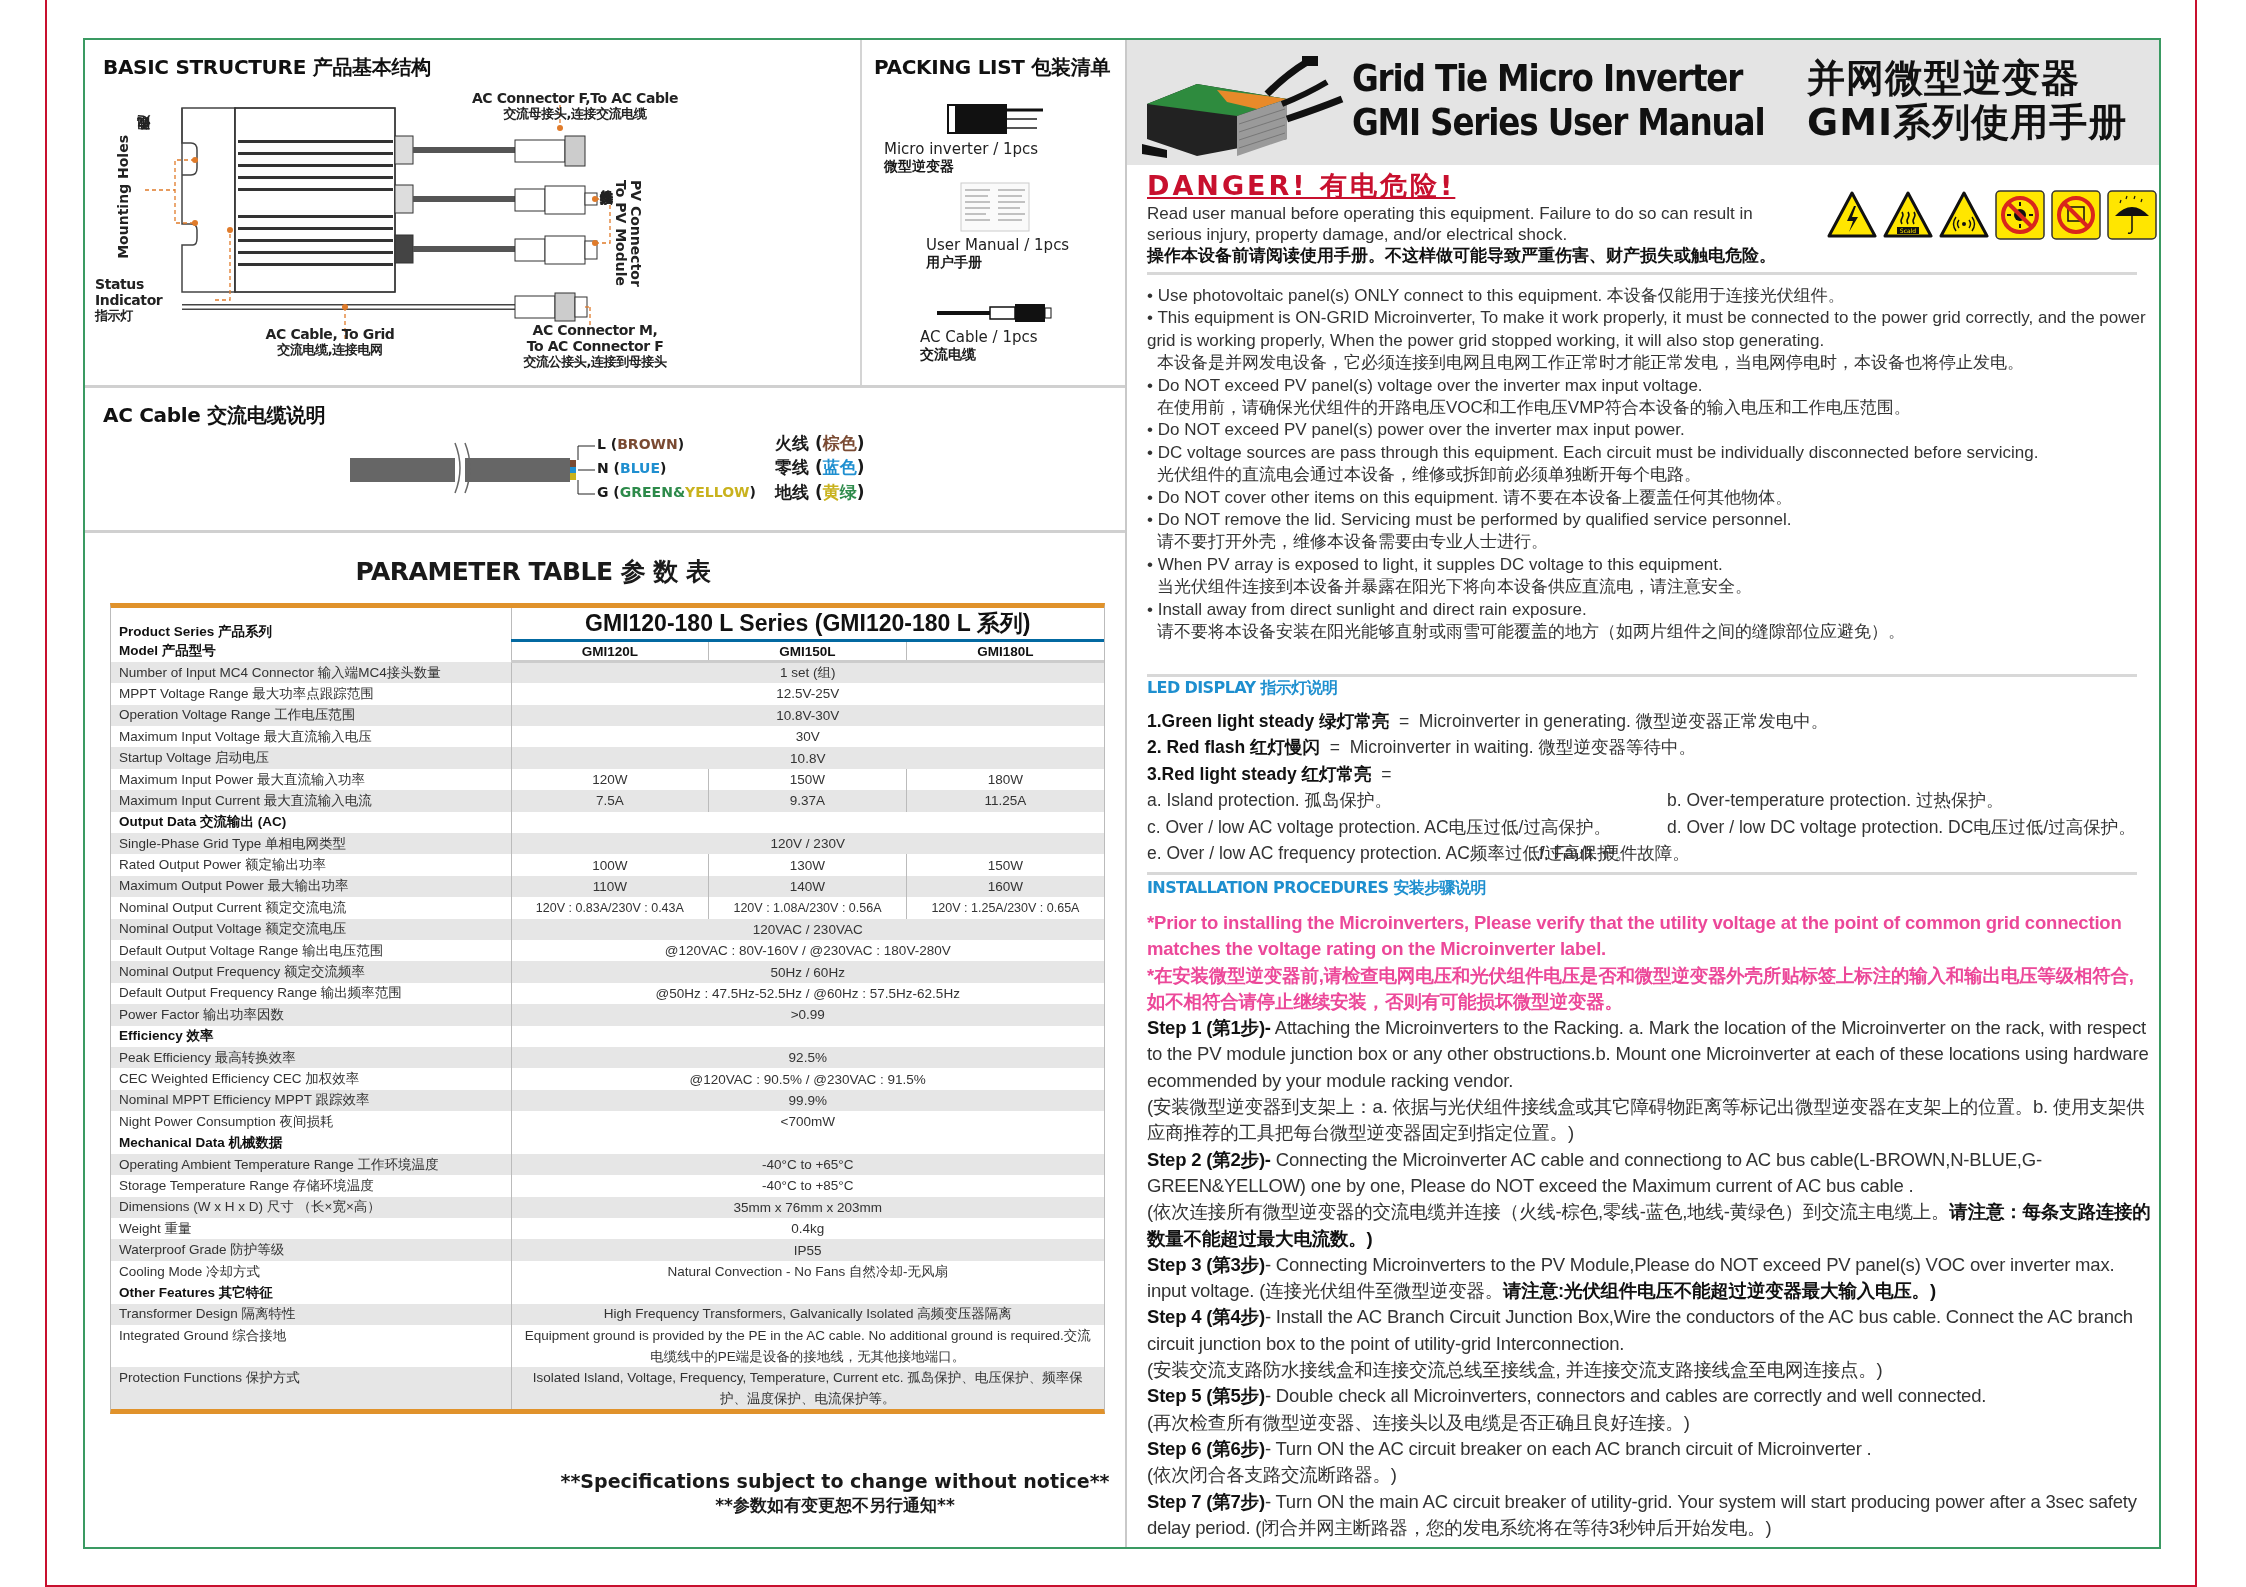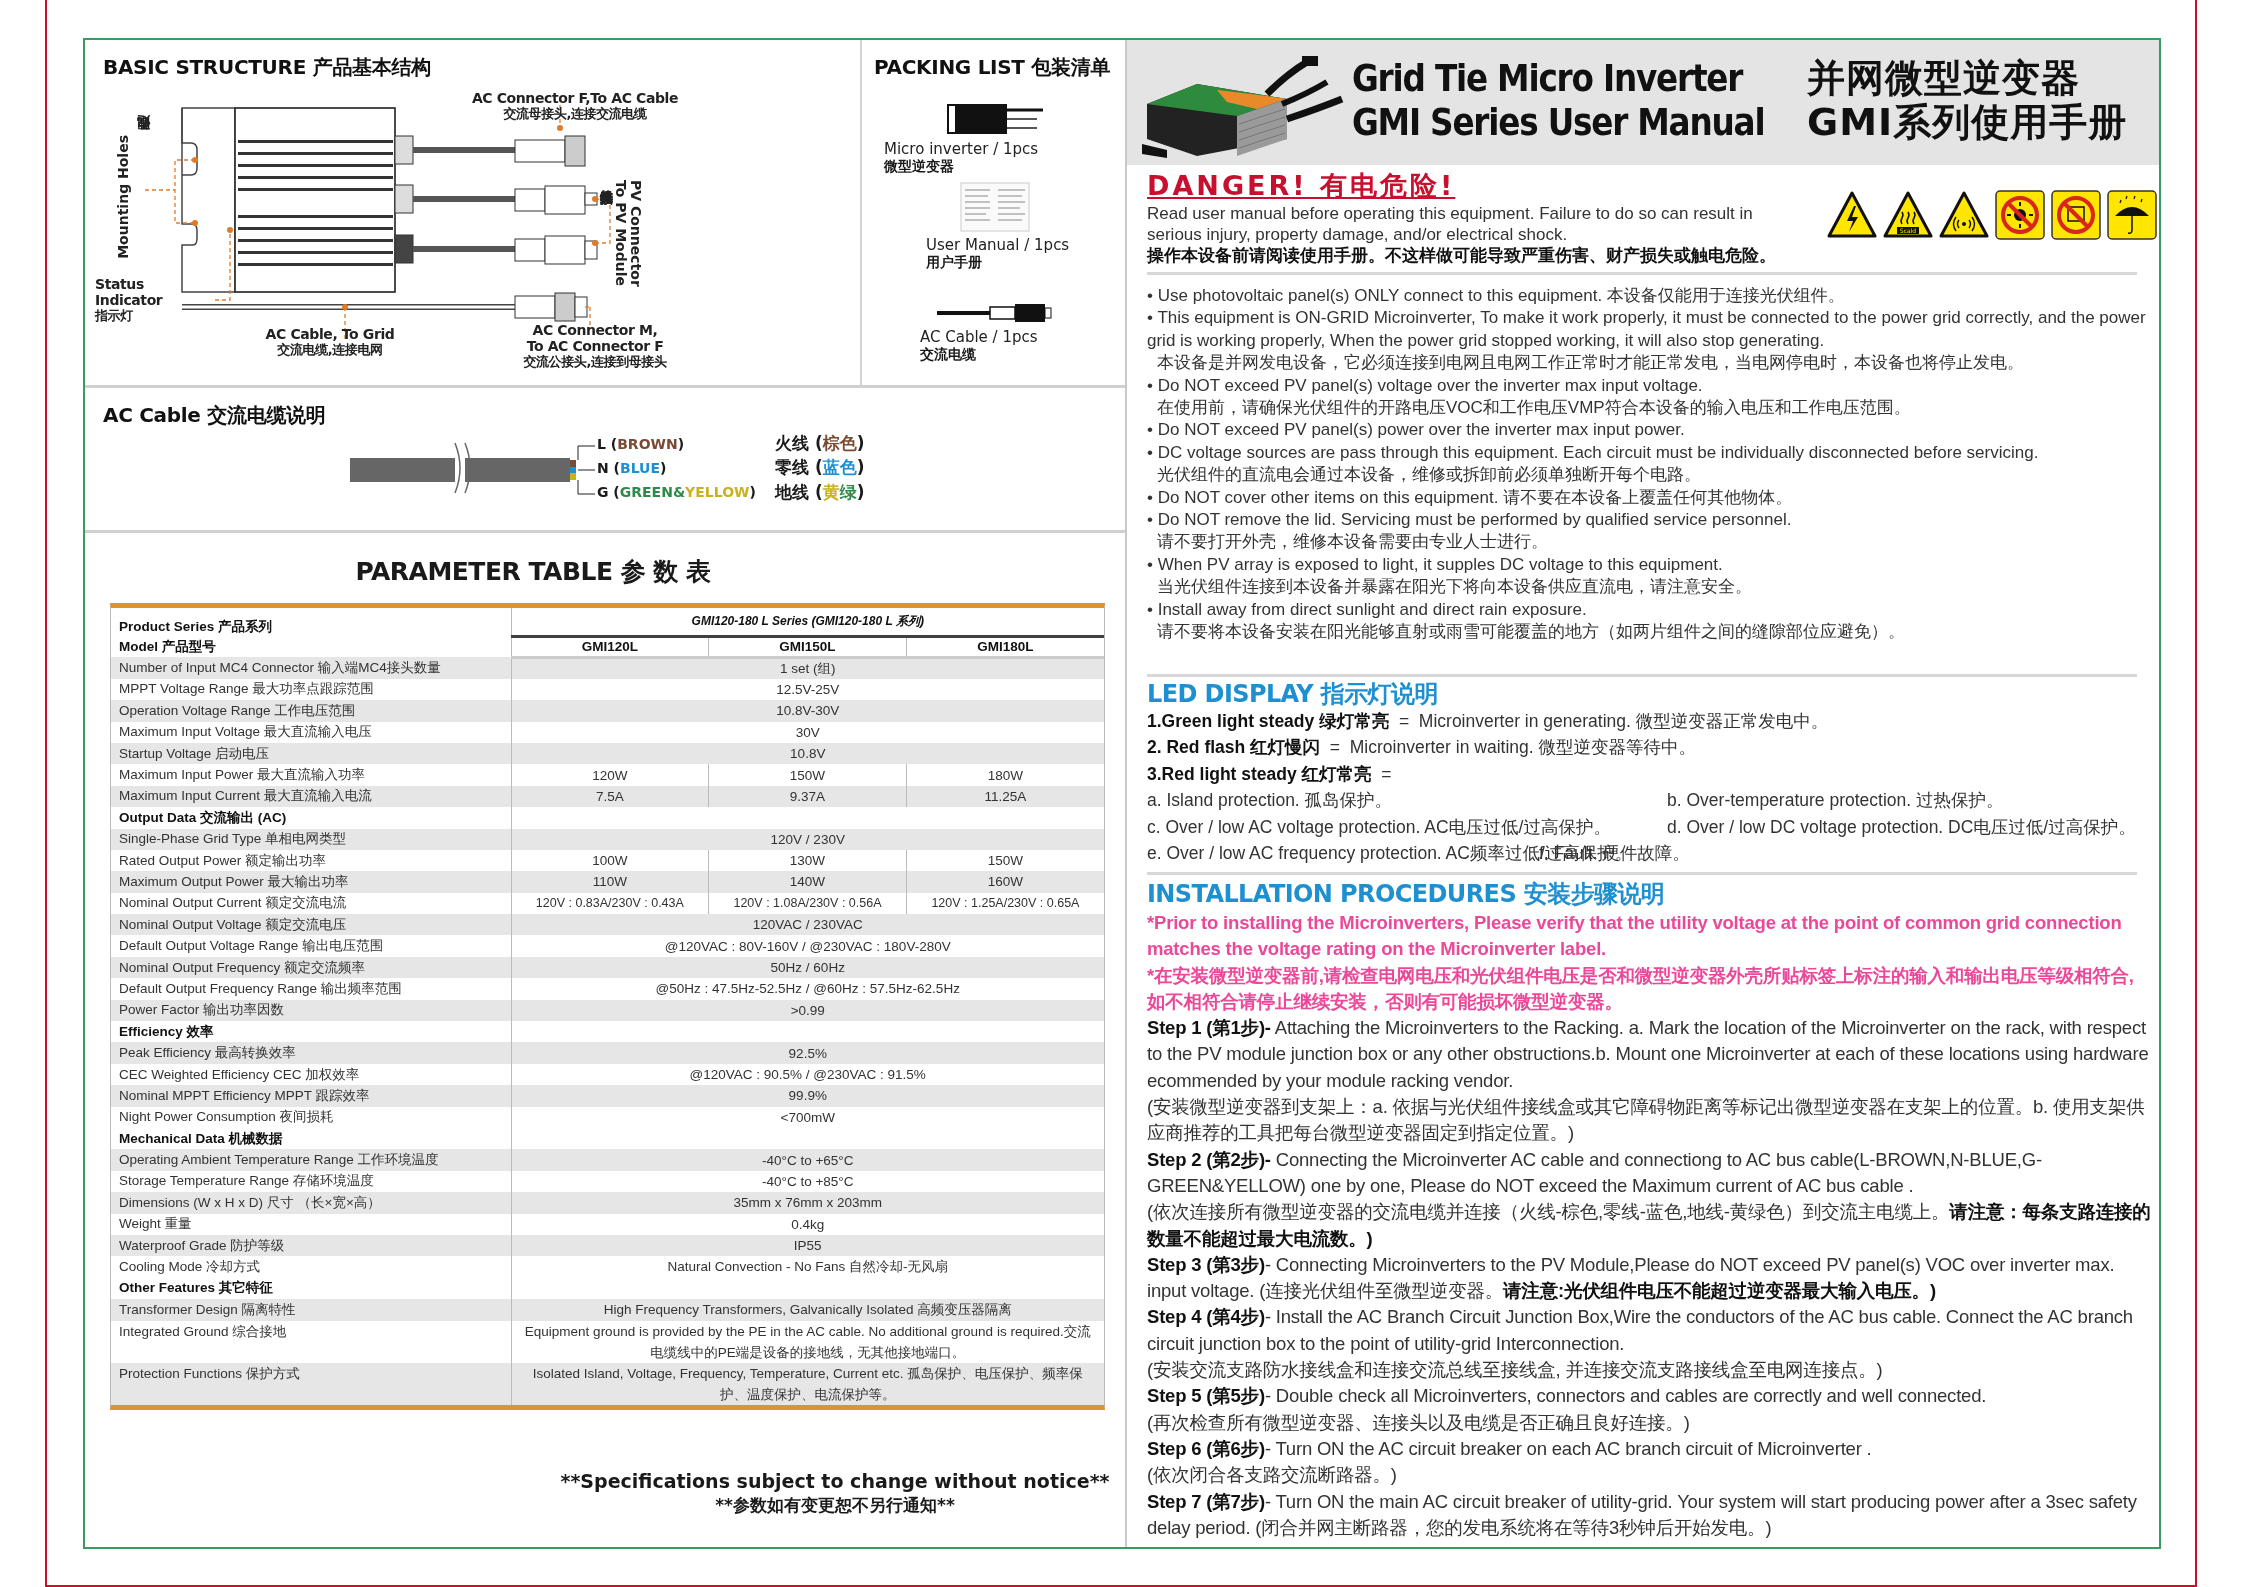--- a/index.html
+++ b/index.html
@@ -41,21 +41,21 @@
   .ptable-wrap { position: absolute; left: 25px; top: 563px; width: 995px; border-top: 5px solid #e0922b; border-bottom: 5px solid #e0922b; border-left: 1px solid #bbb; border-right: 1px solid #bbb; }
   table.ptable { width: 100%; border-collapse: collapse; font-family: "Liberation Sans", sans-serif; font-size: 13.5px; color: #333; table-layout: fixed; }
   table.ptable td { height: 21.4px; padding: 0 8px; white-space: nowrap; overflow: hidden; }
   table.ptable td.lbl { width: 400px; border-right: 1px solid #bbb; }
   table.ptable td.val { text-align: center; }
   table.ptable td.v3 { text-align: center; border-right: 1px solid #bbb; }
   table.ptable td.v3:last-child { border-right: none; }
   table.ptable tr.alt td { background: #e6e6e6; }
   table.ptable tr.cat td.lbl { font-weight: bold; color: #111; }
   table.ptable tr.head td { font-weight: bold; color: #111; }
-  table.ptable tr.series td.val { font-size: 12px; font-weight: bold; height: 28px; border-bottom: 3px solid #404040; font-style: italic; }
+  table.ptable tr.series td.val { font-size: 23px; font-weight: bold; height: 28px; border-bottom: 3px solid #0369a1; }
   table.ptable tr.models td.v3 { border-bottom: 3px solid #ccc; }
   table.ptable tr.tall td { height: 42px; white-space: normal; line-height: 21px; vertical-align: top; }
 
   .spec-note { position: absolute; left: 0; top: 1430px; width: 1040px; text-align: right; padding-right: 0; }
   .spec-note div { font-weight: bold; font-size: 19px; font-family: "DejaVu Sans", sans-serif; text-align: center; width: 560px; margin-left: 470px; }
   .spec-note div.zh { font-size: 17px; margin-top: 2px; }
 
   
   .right-col { position: absolute; left: 1127px; top: 40px; width: 1032px; height: 1199px; }
   .header-band { position: absolute; left: 0; top: 0; width: 1032px; height: 125px; background: #e4e4e4; }
@@ -66,21 +66,21 @@
   .danger-title { position: absolute; left: 20px; top: 128px; font-size: 27px; font-weight: bold; color: #c8102e; text-decoration: underline; letter-spacing: 3px; font-family: "DejaVu Sans", sans-serif; }
   .danger-text { position: absolute; left: 20px; top: 163px; width: 680px; font-size: 17px; line-height: 21px; color: #333; font-family: "Liberation Sans", sans-serif; }
   .danger-text .zh { font-weight: bold; color: #111; }
   .warn-icons { position: absolute; left: 700px; top: 150px; display: flex; gap: 6px; }
   .warn-icon { width: 50px; height: 50px; }
 
   .bullets { position: absolute; left: 20px; top: 245px; width: 1005px; font-size: 17px; line-height: 22.4px; color: #333; font-family: "Liberation Sans", sans-serif; }
   .bullets .b { display: block; }
   .bullets .zh { display: block; padding-left: 10px; }
 
-  .sub-title { position: absolute; left: 20px; font-size: 24px; font-weight: bold; color: #1e8fcf; font-family: "DejaVu Sans", sans-serif; letter-spacing: -0.6px; }
+  .sub-title { position: absolute; left: 20px; font-size: 16px; font-weight: bold; color: #1e8fcf; font-family: "DejaVu Sans", sans-serif; letter-spacing: -0.6px; }
   .led-block { position: absolute; left: 20px; top: 668px; width: 1005px; font-size: 17.5px; line-height: 26.4px; color: #333; font-family: "Liberation Sans", sans-serif; }
   .led-block b { color: #111; }
   .led-grid { display: grid; grid-template-columns: 520px 485px; }
 
   .install-block { position: absolute; left: 20px; top: 870px; width: 1005px; font-size: 18.5px; line-height: 26.3px; color: #333; font-family: "Liberation Sans", sans-serif; letter-spacing: -0.2px; }
   .install-block .prior { font-weight: bold; color: #ec4899; }
   .install-block b { color: #111; }
 
   .hline { position: absolute; height: 3px; background: #d8d8d8; }
 </style>

